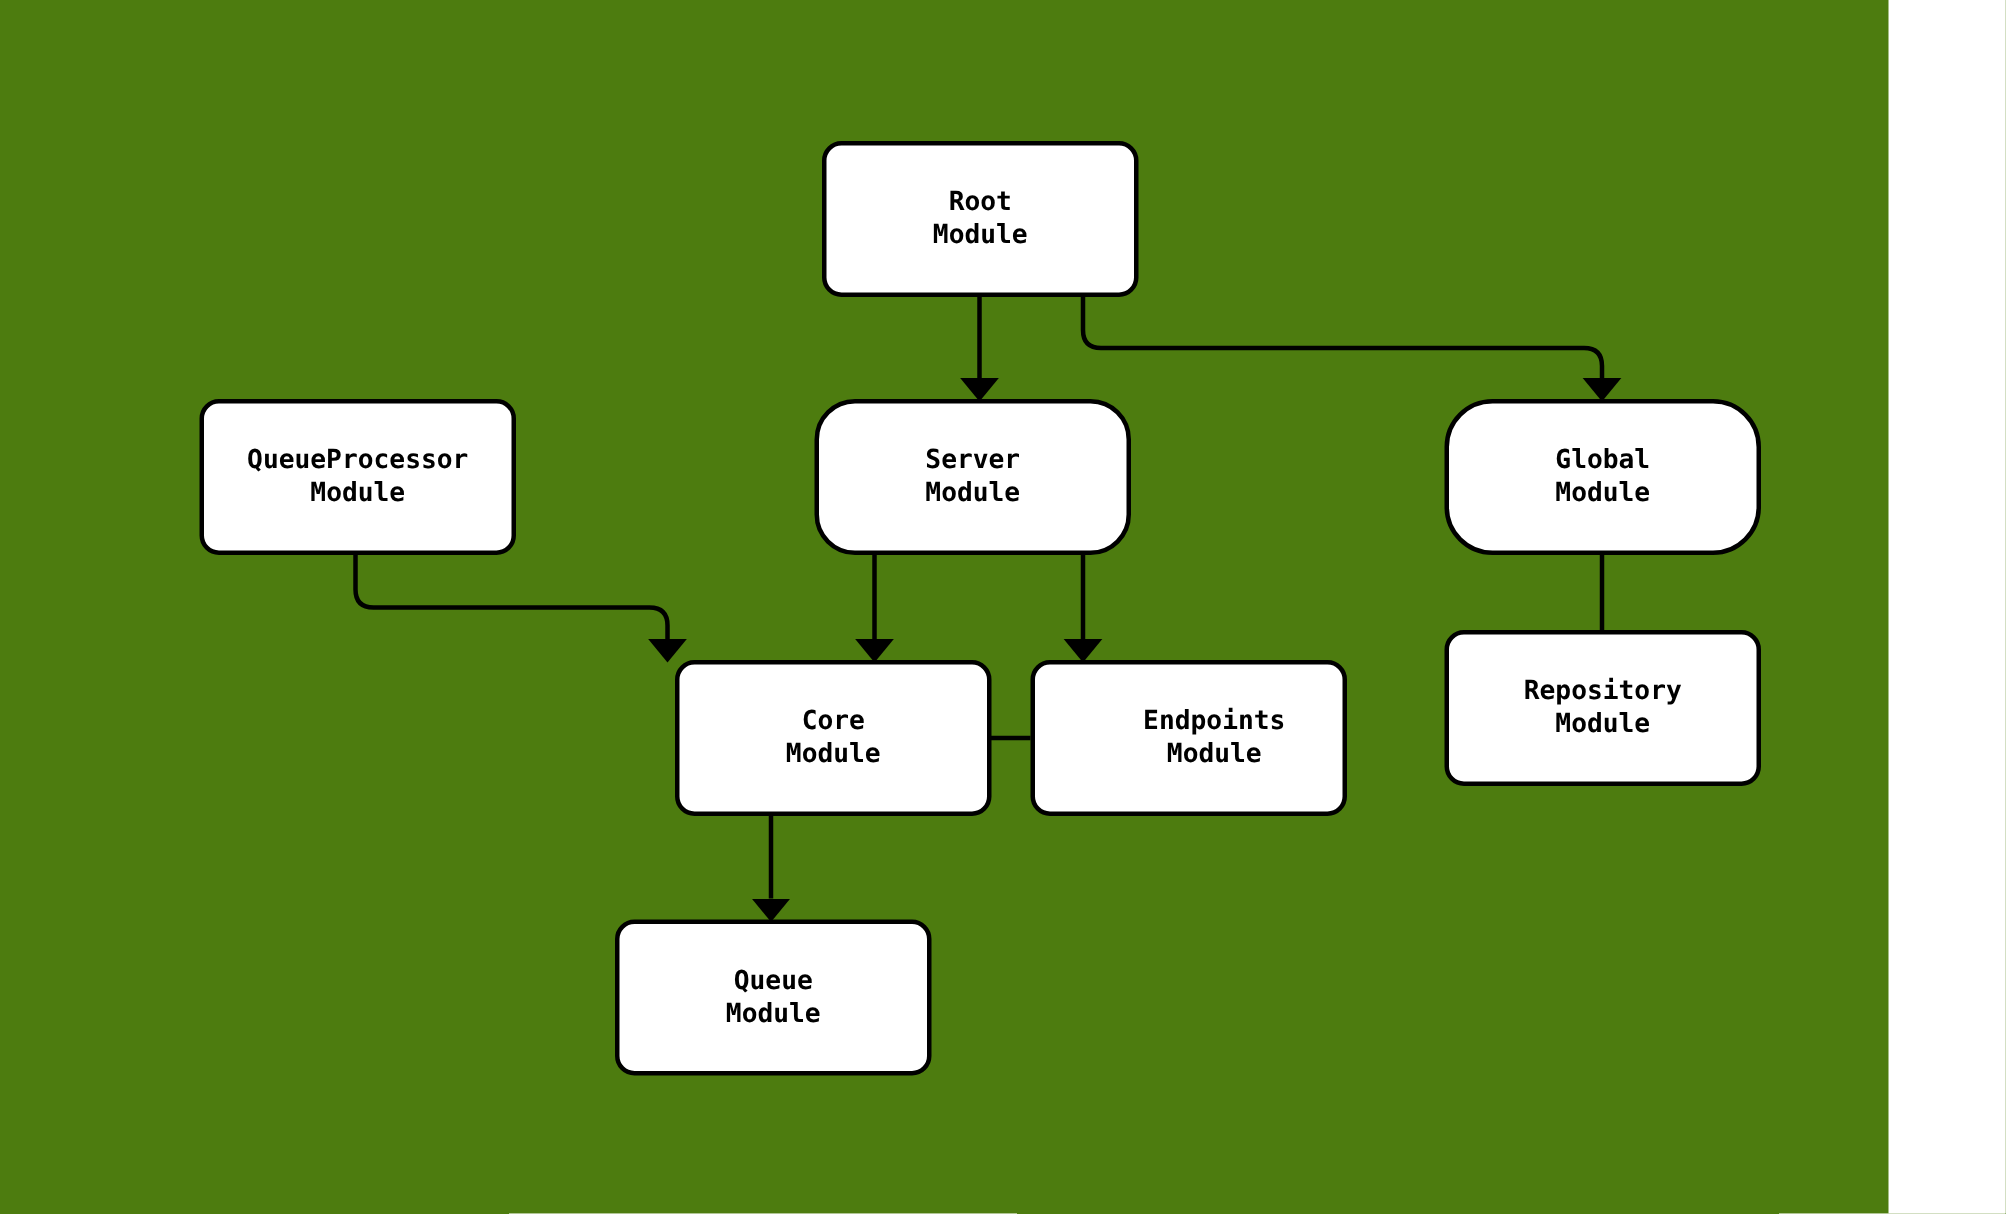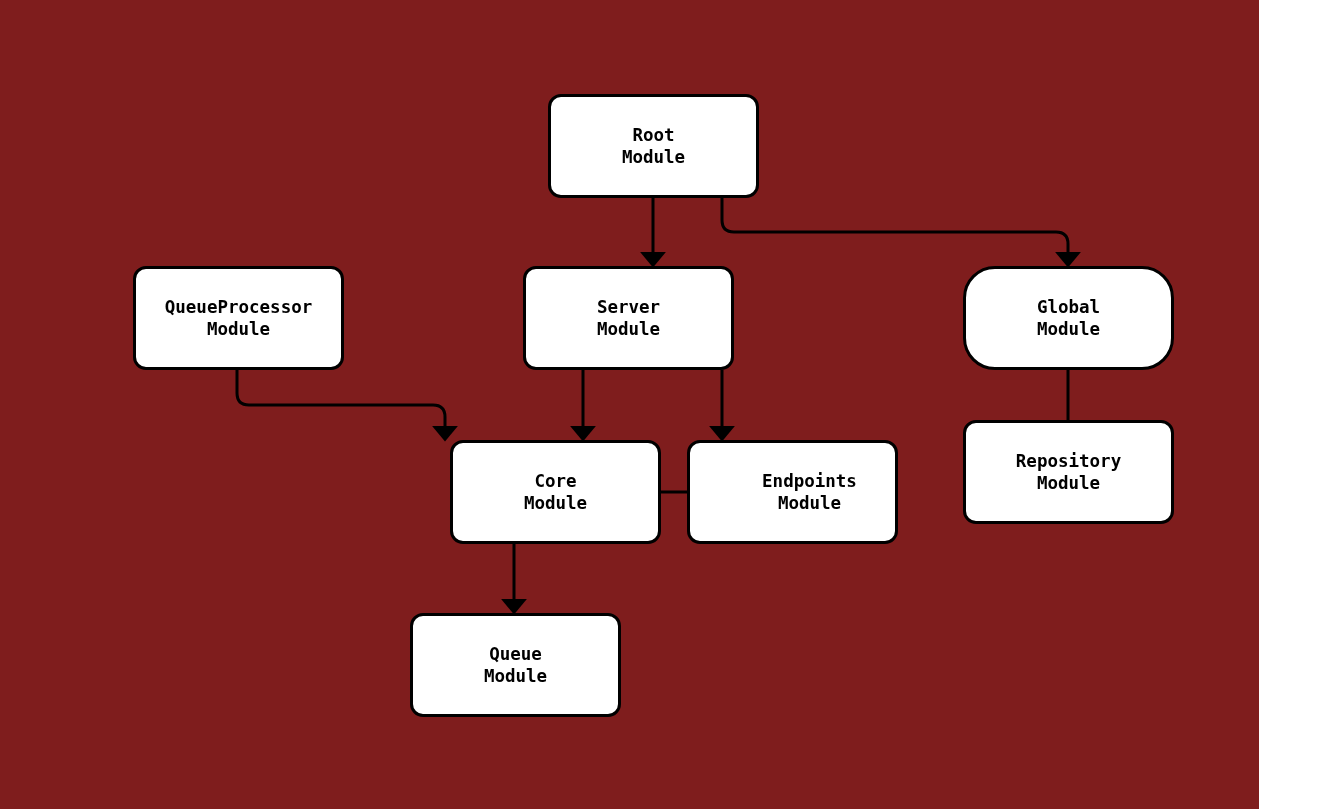--- a/index.html
+++ b/index.html
@@ -5,21 +5,21 @@
 <style>
   html, body {
     margin: 0;
     padding: 0;
     background: #ffffff;
   }
   #canvas {
     position: relative;
     width: 1259px;
     height: 809px;
-    background: #7f1d1d;
+    background: #4d7c0f;
     overflow: hidden;
     font-family: "DejaVu Sans Mono", "Liberation Mono", monospace;
   }
   #edges {
     position: absolute;
     left: 0;
     top: 0;
     width: 1337px;
     height: 809px;
     pointer-events: none;
@@ -78,21 +78,21 @@
   <div class="node" style="left:548px; top:94px; width:211px; height:104px;">
     <div class="node-line">Root</div>
     <div class="node-line">Module</div>
   </div>
 
   <div class="node" style="left:133px; top:266px; width:211px; height:104px;">
     <div class="node-line">QueueProcessor</div>
     <div class="node-line">Module</div>
   </div>
 
-  <div class="node" style="left:523px; top:266px; width:211px; height:104px;">
+  <div class="node" style="left:543px; top:266px; width:211px; height:104px;border-radius:27px;">
     <div class="node-line">Server</div>
     <div class="node-line">Module</div>
   </div>
 
   <div class="node" style="left:963px; top:266px; width:211px; height:104px;border-radius:32px;">
     <div class="node-line">Global</div>
     <div class="node-line">Module</div>
   </div>
 
   <div class="node" style="left:410px; top:440px; width:211px; height:104px;margin-left:40px;">

